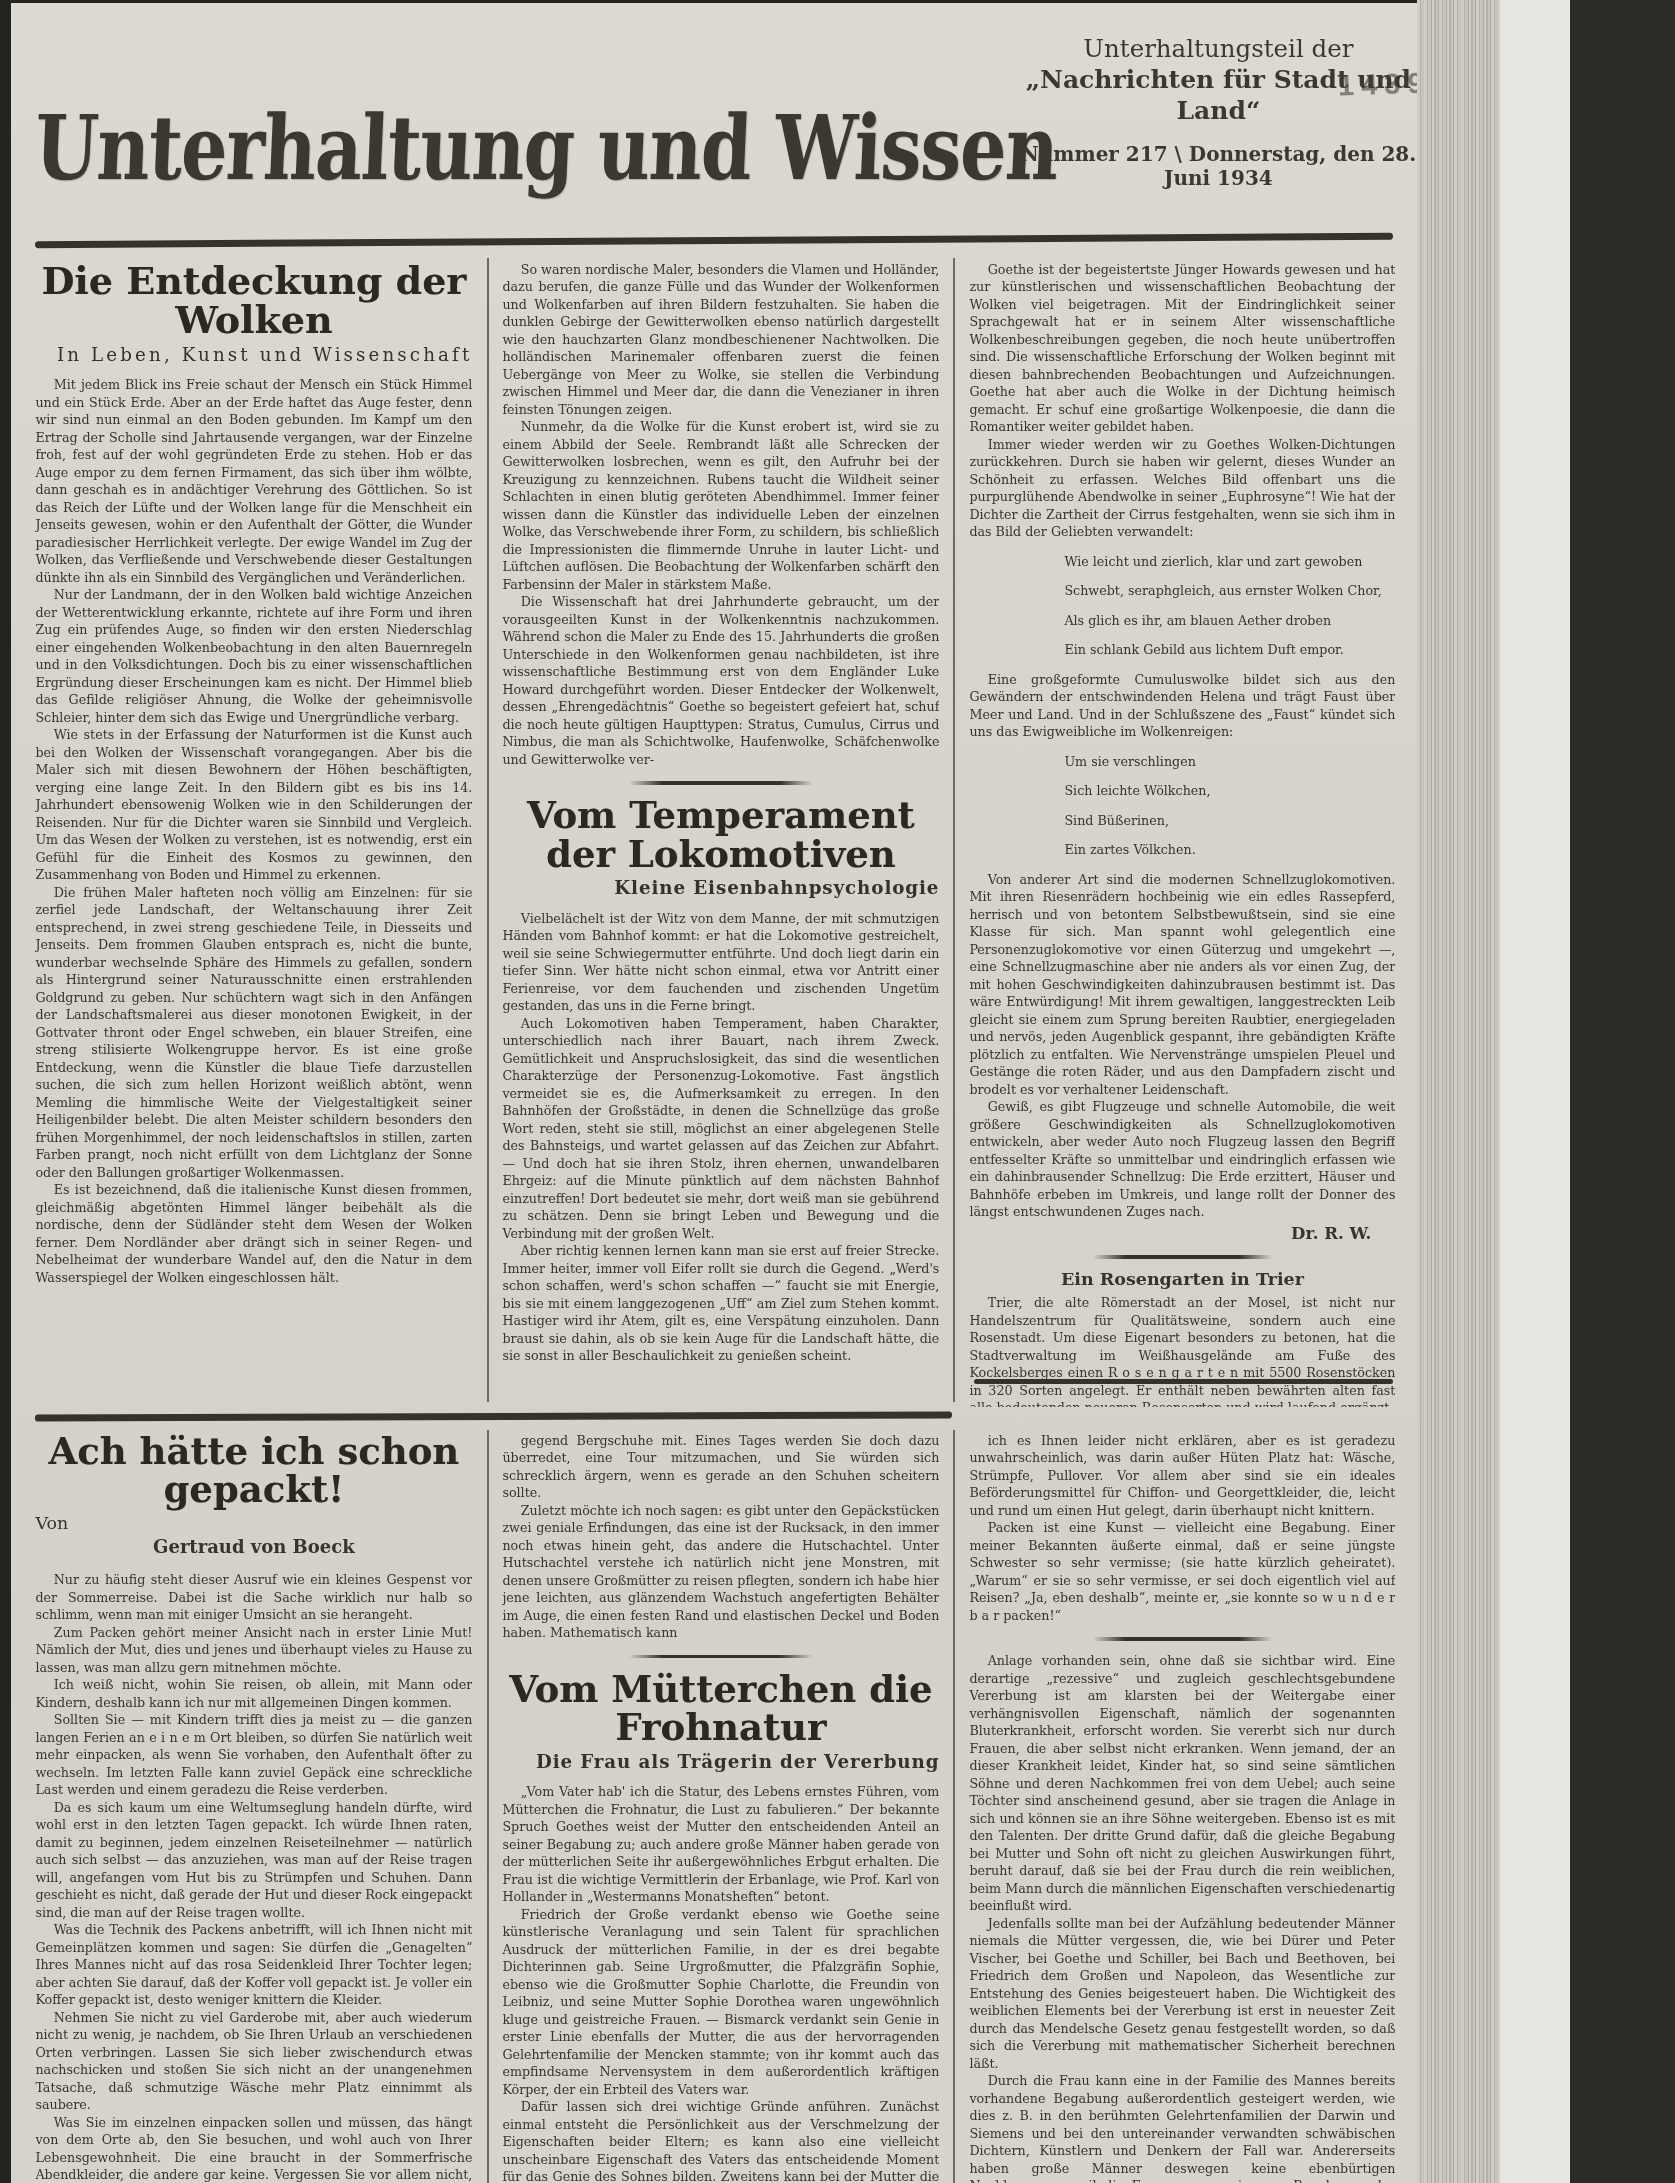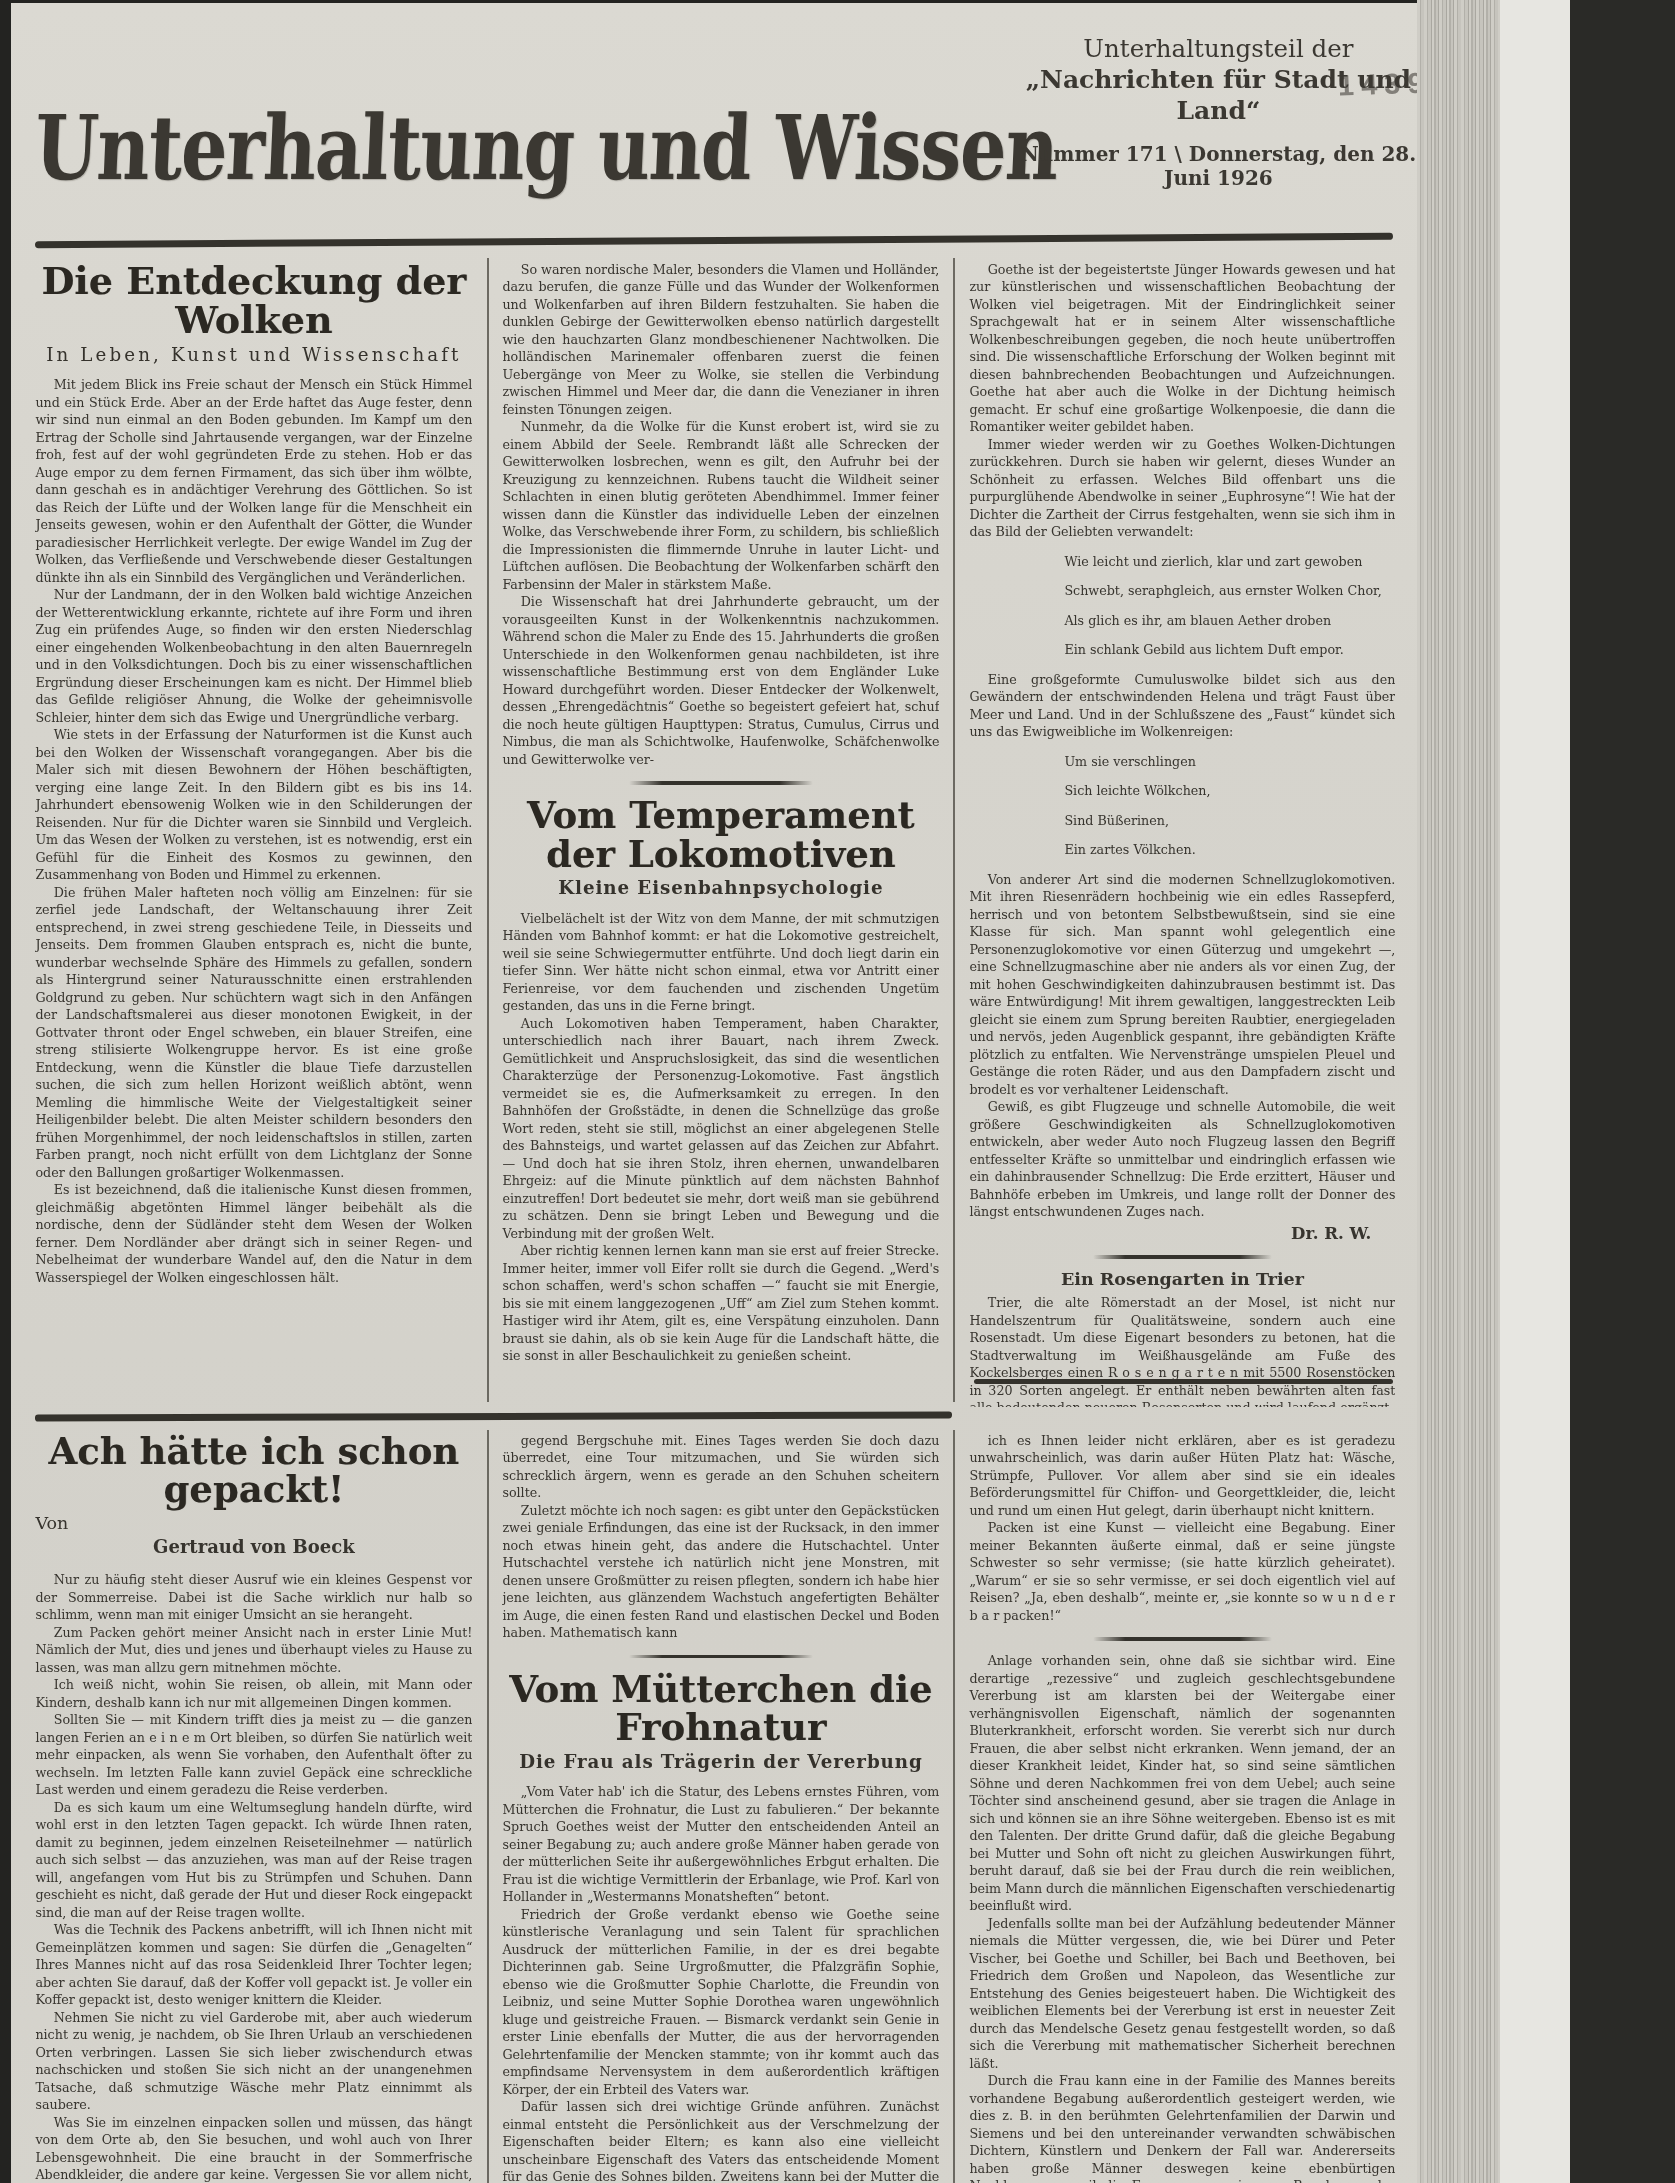--- a/index.html
+++ b/index.html
@@ -36,21 +36,21 @@
   .vrule{position:absolute;width:1.3px;background:#48453e;opacity:.75;}
   .vr1{left:476px;} .vr2{left:942px;}
   .vrs1{top:255px;height:1144px;} .vrs2{top:1427px;height:934px;}
   .section-rule{position:absolute;left:24px;top:1410px;width:917px;height:6.5px;background:#34322c;
     transform:rotate(-.2deg);border-radius:3.1px;}
   .c3-top-rule{position:absolute;left:963px;top:1376px;width:419px;height:5.7px;background:#34322c;border-radius:2.6px;}
   
   .headline{font-size:38px;font-weight:bold;text-align:center;line-height:1.04;margin:0 0 6.1px;color:#2b2822;
     text-shadow:0.4px 0.4px 0.4px rgba(50,46,40,.3);}
   .headline.small{font-size:37px;}
-  .subtitle{font-size:18.3px;text-align:center;letter-spacing:3.1px;margin:0 0 13px;color:#35322c;}
+  .subtitle{font-size:18.3px;text-align:right;letter-spacing:3.1px;margin:0 0 13px;color:#35322c;}
   .subtitle.bold{font-weight:bold;letter-spacing:0.9px;}
   .byline-von{font-size:17.5px;margin:2.6px 0 6.1px;}
   .byline-author{font-size:18px;font-weight:bold;text-align:center;margin:0 0 15.7px;}
   .para{margin:0;text-indent:18.3px;}
   .verse-block{margin:8.7px 0 8.7px 83px;}
   .verse{margin:12px;text-indent:0;}
   .signature{text-align:right;font-weight:bold;font-size:16.6px;padding-right:24px;margin:4.4px 0 0;}
   .tdiv{width:42%;height:3.9px;margin:13px auto 11.4px;border-radius:2.2px;
     background:linear-gradient(to right,rgba(52,50,44,0) 0%,#34322c 18%,#34322c 82%,rgba(52,50,44,0) 100%);}
   .mini-head{font-size:17.5px;font-weight:bold;text-indent:0;margin:7.9px 0 6.1px;text-align:center;}
@@ -66,21 +66,21 @@
   <div class="cloth"></div>
 
   <div class="page">
 
     <div class="stamp-number">1439</div>
 
     <div class="masthead-title">Unterhaltung und Wissen</div>
     <div class="masthead-right">
       <div class="l1">Unterhaltungsteil der</div>
       <div class="l2">„Nachrichten für Stadt und Land“</div>
-      <div class="l3">Nummer 171 \ Donnerstag, den 28. Juni 1926</div>
+      <div class="l3">Nummer 217 \ Donnerstag, den 28. Juni 1934</div>
     </div>
     <div class="mast-rule"></div>
 
     <div class="vrule vr1 vrs1"></div>
     <div class="vrule vr2 vrs1"></div>
     <div class="vrule vr1 vrs2"></div>
     <div class="vrule vr2 vrs2"></div>
     <div class="section-rule"></div>
     <div class="c3-top-rule"></div>
 

